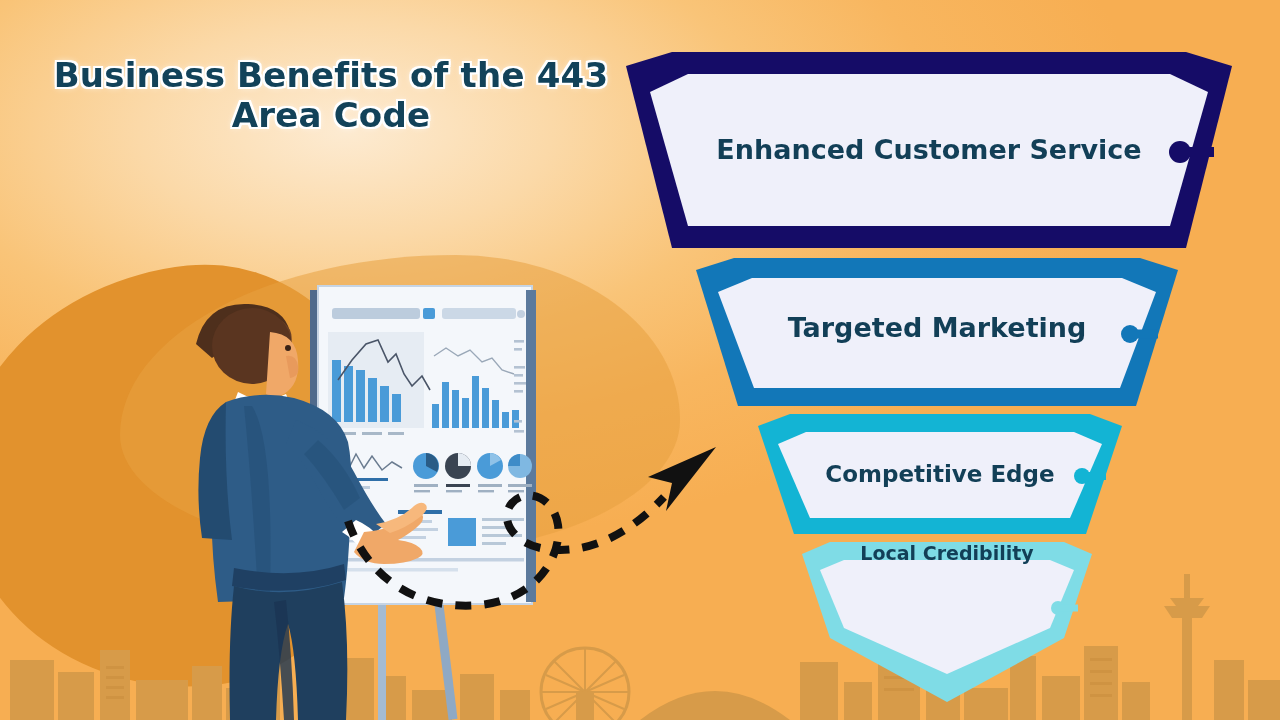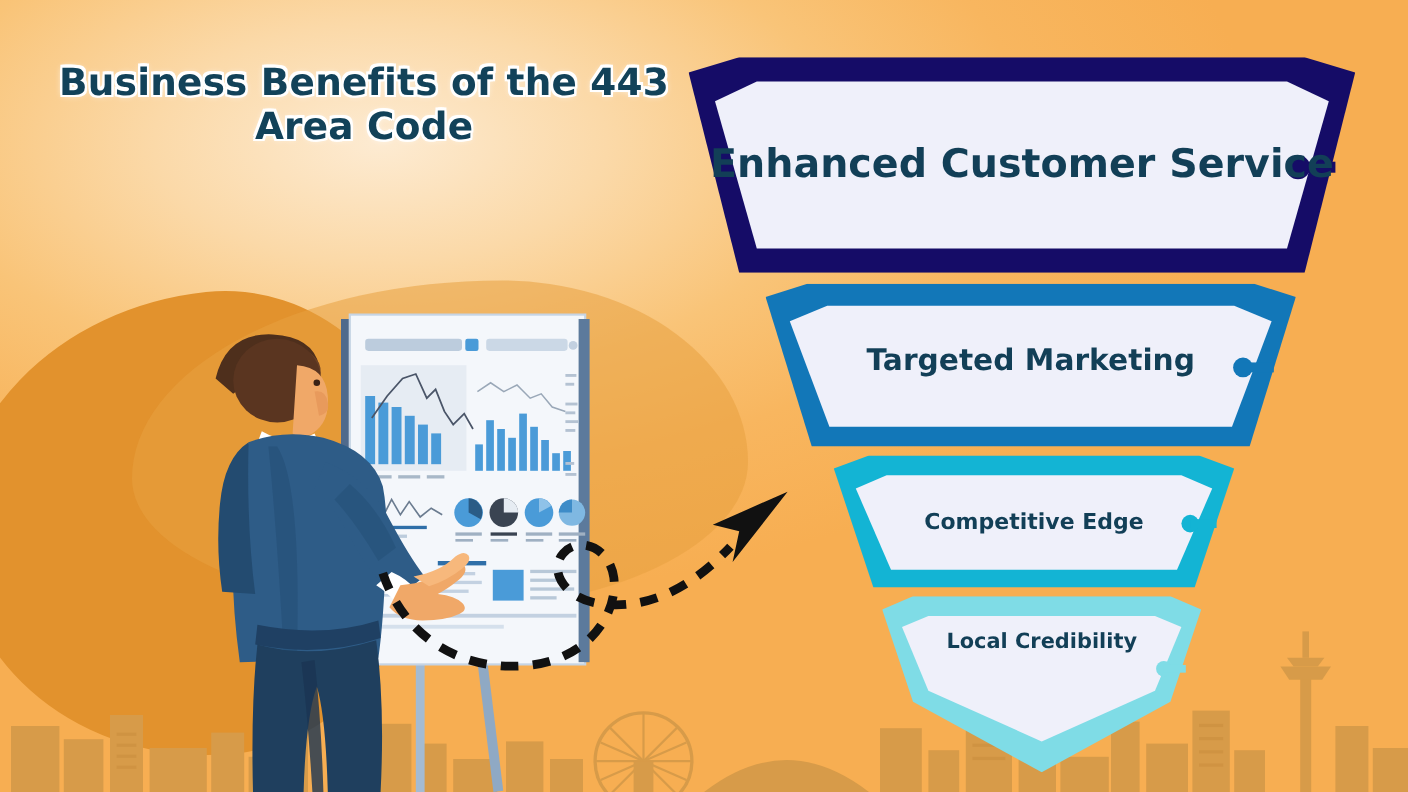--- a/index.html
+++ b/index.html
@@ -51,23 +51,23 @@
 
   
   #funnel{ position:absolute; left:626px; top:52px; width:640px; height:660px; }
   .funnel-band{ position:absolute; }
   .band-label{
     position:absolute; inset:0;
     display:flex; align-items:center; justify-content:center;
     text-align:center; font-weight:bold; color:#123F57;
     pointer-events:none; white-space:pre-line;
   }
-  #band-0 .band-label{ font-size:36px; line-height:1.2;text-align:center; }
+  #band-0 .band-label{ font-size:27px; line-height:1.2;text-align:center; }
   #band-1 .band-label{ font-size:27px; line-height:1.22; }
-  #band-2 .band-label{ font-size:20px; line-height:1.22; }
+  #band-2 .band-label{ font-size:23px; line-height:1.22; }
   #band-3 .band-label{ font-size:19px; line-height:1.22; }
 </style>
 </head>
 <body>
 
 <div id="bg-gradient"></div>
 <div id="bg-blob"></div>
 <div id="bg-blob2"></div>
 
 <svg id="skyline" viewBox="0 0 1280 180" preserveAspectRatio="none">
@@ -316,16 +316,16 @@
     <div class="band-label">Competitive Edge</div>
   </div>
 
   <div class="funnel-band" id="band-3" style="left:176px; top:490px; width:290px; height:160px;">
     <svg viewBox="0 0 290 160" width="290" height="160">
       <path d="M0 12 L28 0 L262 0 L290 12 L262 96 L145 160 L28 96 Z" fill="#7FDCE6"></path>
       <path d="M18 28 L42 18 L248 18 L272 28 L248 86 L145 132 L42 86 Z" fill="#EFF0FA"></path>
       <circle cx="256" cy="66" r="7" fill="#7FDCE6"></circle>
       <rect x="256" y="62.5" width="20" height="7" fill="#7FDCE6"></rect>
     </svg>
-    <div class="band-label" style="align-items:flex-start; padding-top:30px;">Local Credibility</div>
+    <div class="band-label" style="align-items:flex-start; ">Local Credibility</div>
   </div>
 
 </div>
 
 </body></html>

